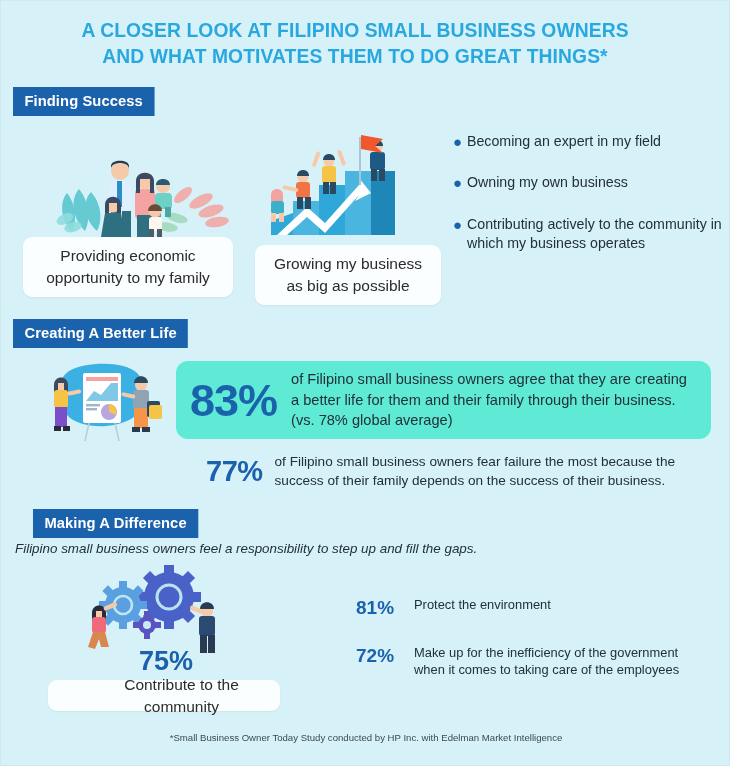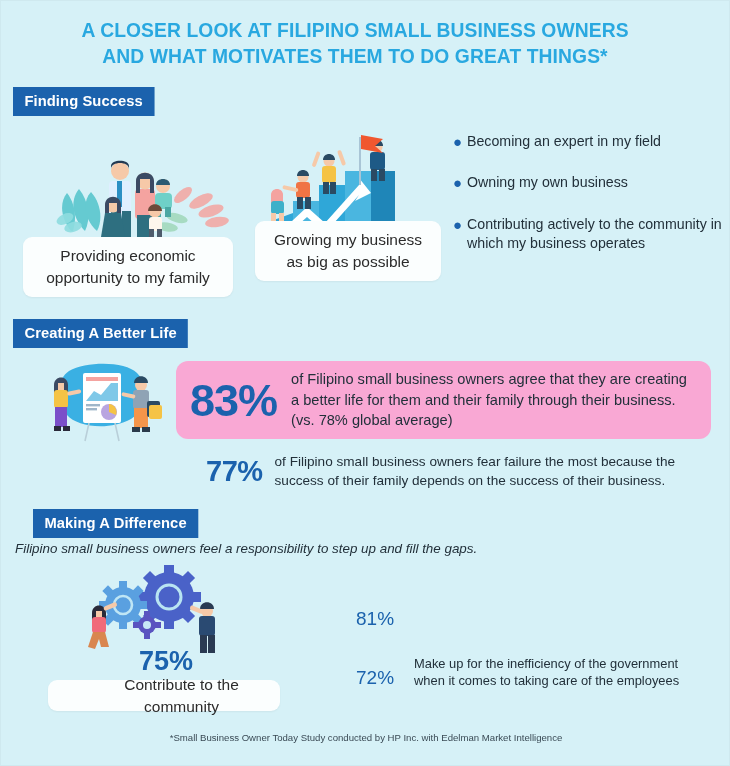--- a/index.html
+++ b/index.html
@@ -99,21 +99,21 @@
     line-height: 1.35;
   }
 
   
   .stat-card {
     position: absolute;
     left: 175px;
     top: 360px;
     width: 535px;
     height: 78px;
-    background: #f9a8d4;
+    background: #5eead4;
     border-radius: 12px;
     display: flex;
     align-items: center;
     padding: 0 16px 0 14px;
     box-sizing: border-box;
   }
   .big-pct {
     color: #1b62ad;
     font-weight: bold;
     font-size: 45px;
@@ -166,25 +166,24 @@
     top: 595px;
     width: 350px;
   }
   .pct-row {
     display: flex;
     align-items: flex-start;
     margin-bottom: 24px;
   }
   .pct-num {
     color: #1b62ad;
-    font-weight: normal;
+    font-weight: bold;
     font-size: 19px;
     flex: 0 0 58px;
     line-height: 1.25;
-    margin-top: 11px;
   }
   .pct-label {
     color: #22303a;
     font-size: 12.9px;
     line-height: 1.36;
   }
 
   .pct75 {
     position: absolute;
     left: 120px;
@@ -342,21 +341,21 @@
         <rect x="116" y="46" width="6" height="12" fill="#2a4a63"></rect>
         <rect x="96" y="14" width="2" height="48" fill="#a9c5d6"></rect>
         <path d="M98 12 L120 16 L112 23 L120 30 L98 26 Z" fill="#f0572f"></path>
       </g>
     </svg>
   </div>
 
   <div class="card" style="position:absolute; left:22px; top:236px; width:210px; height:60px;">
     <span>Providing economic opportunity to my family</span>
   </div>
-  <div class="card" style="position:absolute; left:254px; top:220px; width:186px; height:60px;">
+  <div class="card" style="position:absolute; left:254px; top:244px; width:186px; height:60px;">
     <span>Growing my business as big as possible</span>
   </div>
 
   <div class="bullets">
     <div class="bullet-row">
       <span class="bullet-dot">●</span>
       <span class="bullet-text">Becoming an expert in my field</span>
     </div>
     <div class="bullet-row">
       <span class="bullet-dot">●</span>
@@ -486,20 +485,21 @@
   </div>
 
   <div class="pct75">75%</div>
   <div class="card card75">
     <span>Contribute to the community</span>
   </div>
 
   <div class="pct-list">
     <div class="pct-row">
       <span class="pct-num">81%</span>
+      <span class="pct-label">Protect the environment</span>
     </div>
     <div class="pct-row">
       <span class="pct-num">72%</span>
       <span class="pct-label">Make up for the inefficiency of the government when it comes to taking care of the employees</span>
     </div>
   </div>
 
   <div class="footnote">*Small Business Owner Today Study conducted by HP Inc. with Edelman Market Intelligence</div>
 
 </div>

